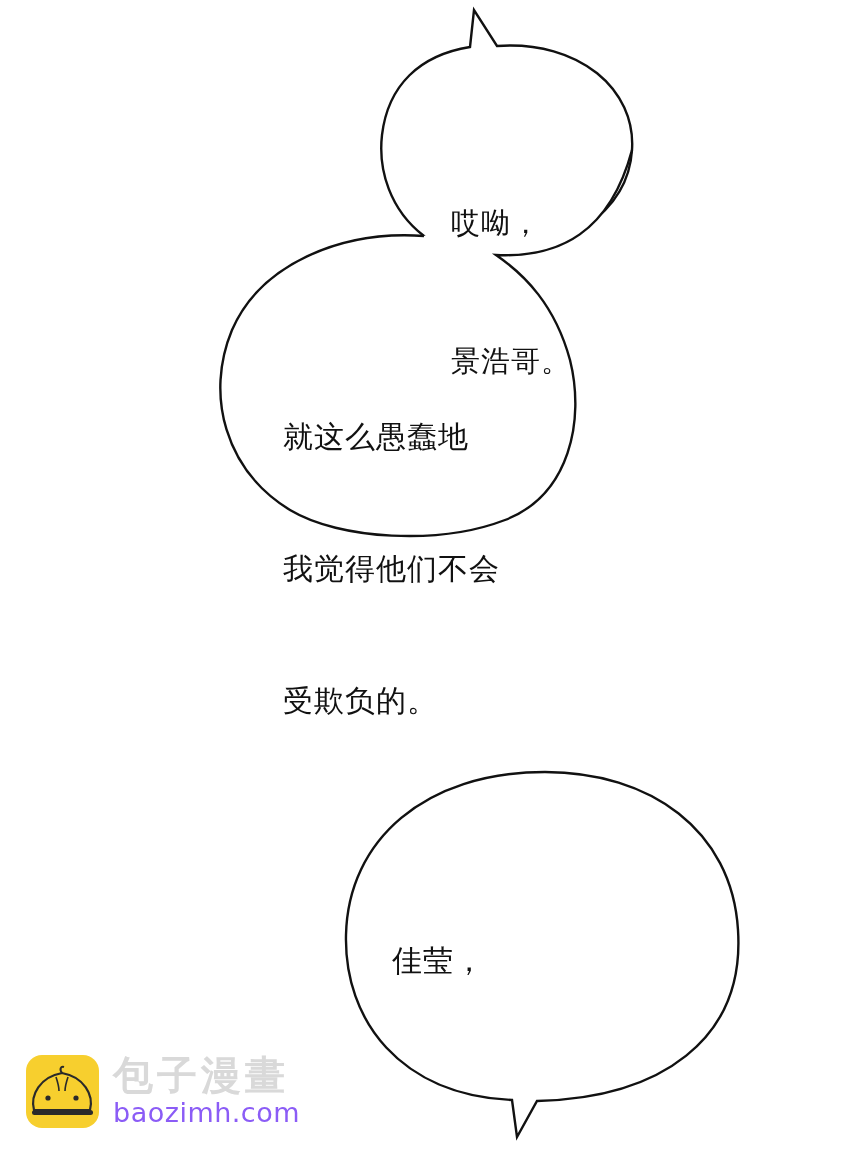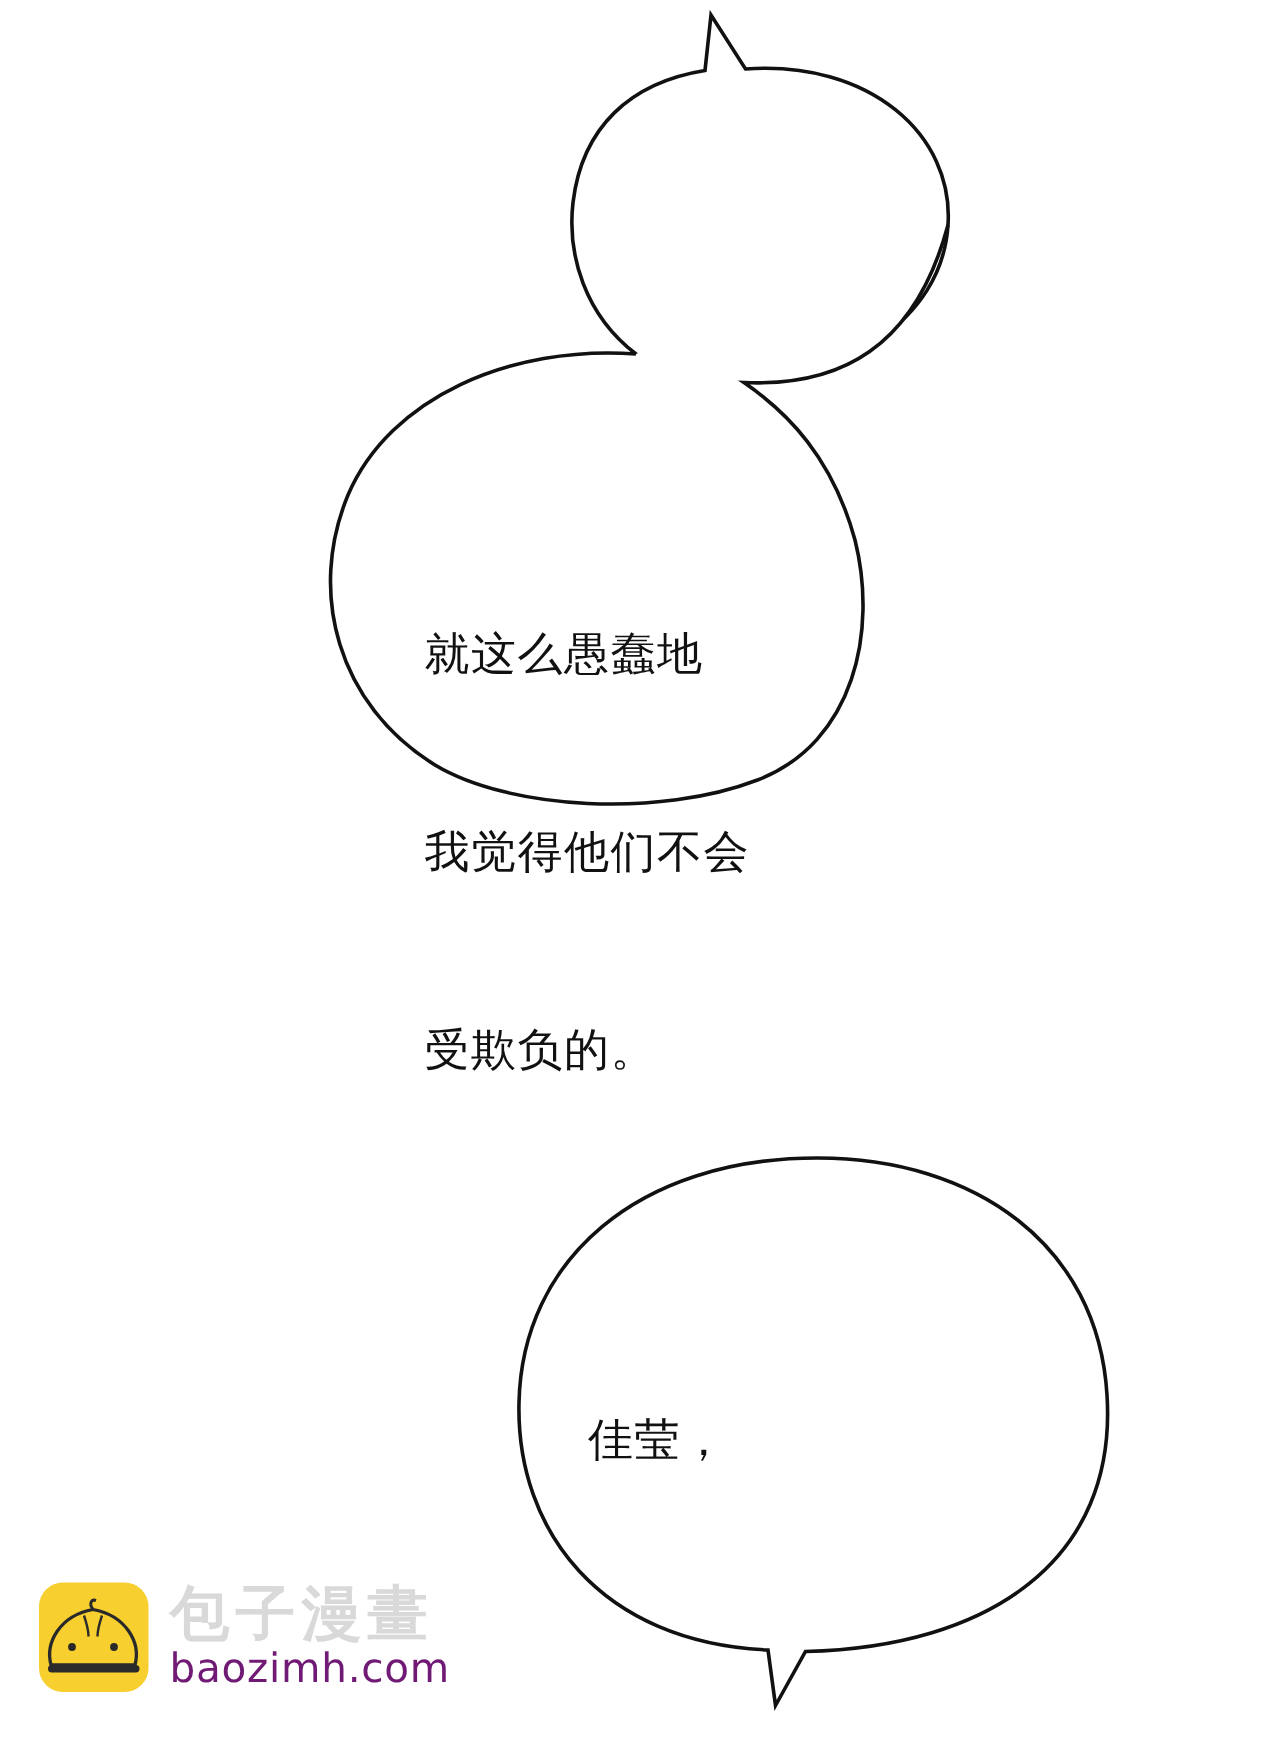--- a/index.html
+++ b/index.html
@@ -76,21 +76,21 @@
       font-size: 40px;
       line-height: 44px;
       color: #d9d9d9;
       letter-spacing: 4px;
       font-weight: bold;
     }
     .wm-url {
       font-family: "DejaVu Sans", "Liberation Sans", sans-serif;
       font-size: 27px;
       line-height: 30px;
-      color: #701a75;
+      color: #8b5cf6;
       letter-spacing: 0.5px;
     }
   </style>
 </head>
 <body>
 
 <div class="page">
 
   <svg class="bubbles" viewBox="0 0 850 1158">
 
@@ -115,20 +115,24 @@
 
     <path d="M 512 1100
          L 517 1137
          L 537 1101
          C 660 1098, 745 1040, 738 930
          C 732 830, 650 772, 545 772
          C 425 772, 348 840, 346 935
          C 344 1020, 400 1095, 512 1100 Z" fill="#ffffff" stroke="#111111" stroke-width="2.4" stroke-linejoin="miter"></path>
   </svg>
 
+  <div class="bubble-text" id="text-1">
+    <span class="line">哎呦，</span>
+    <span class="line">景浩哥。</span>
+  </div>
 
   <div class="bubble-text" id="text-2">
     <span class="line">就这么愚蠢地</span>
     <span class="line">我觉得他们不会</span>
     <span class="line">受欺负的。</span>
   </div>
 
   <div class="bubble-text" id="text-3">
     <span class="line">佳莹，</span>
     

